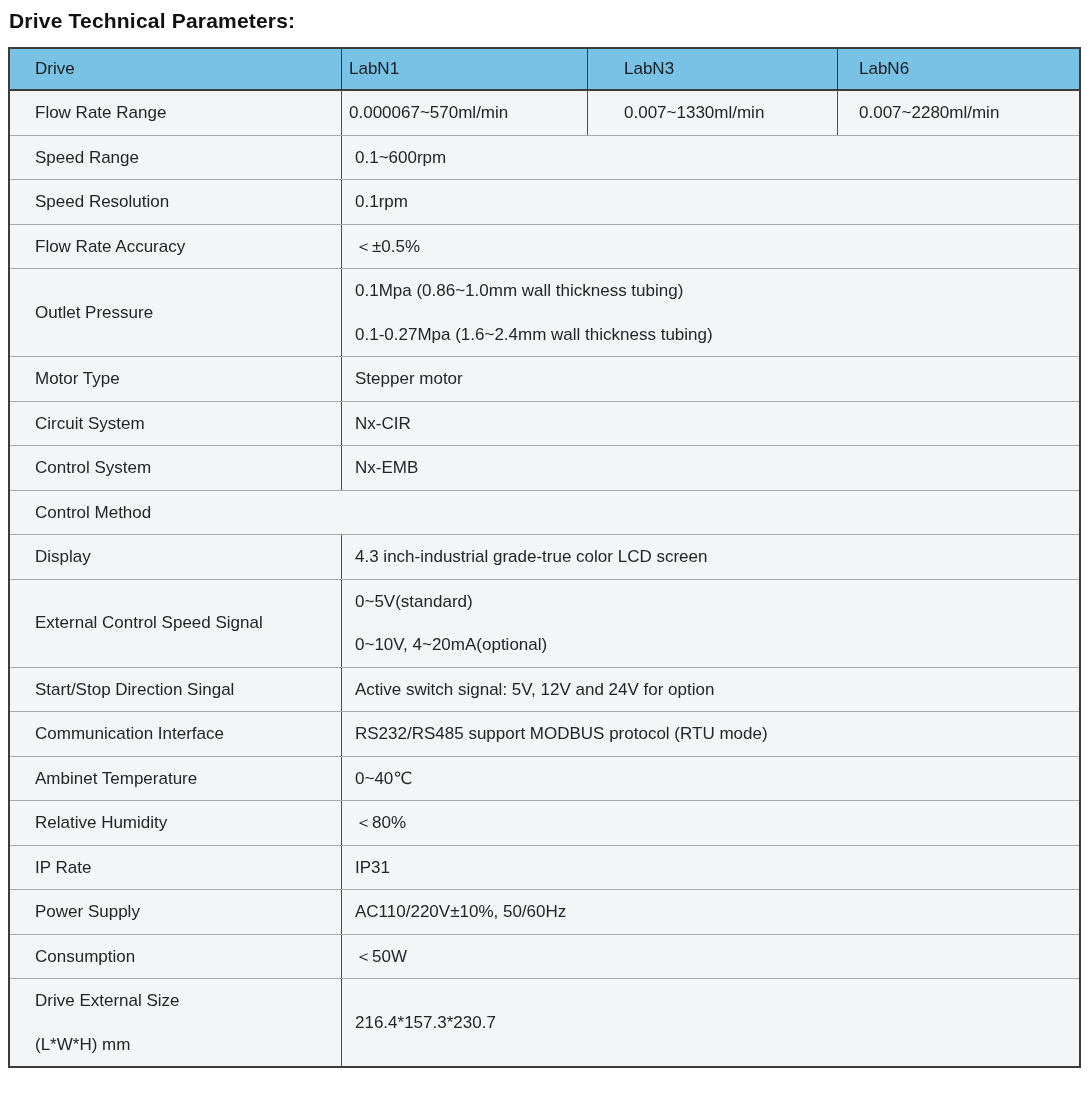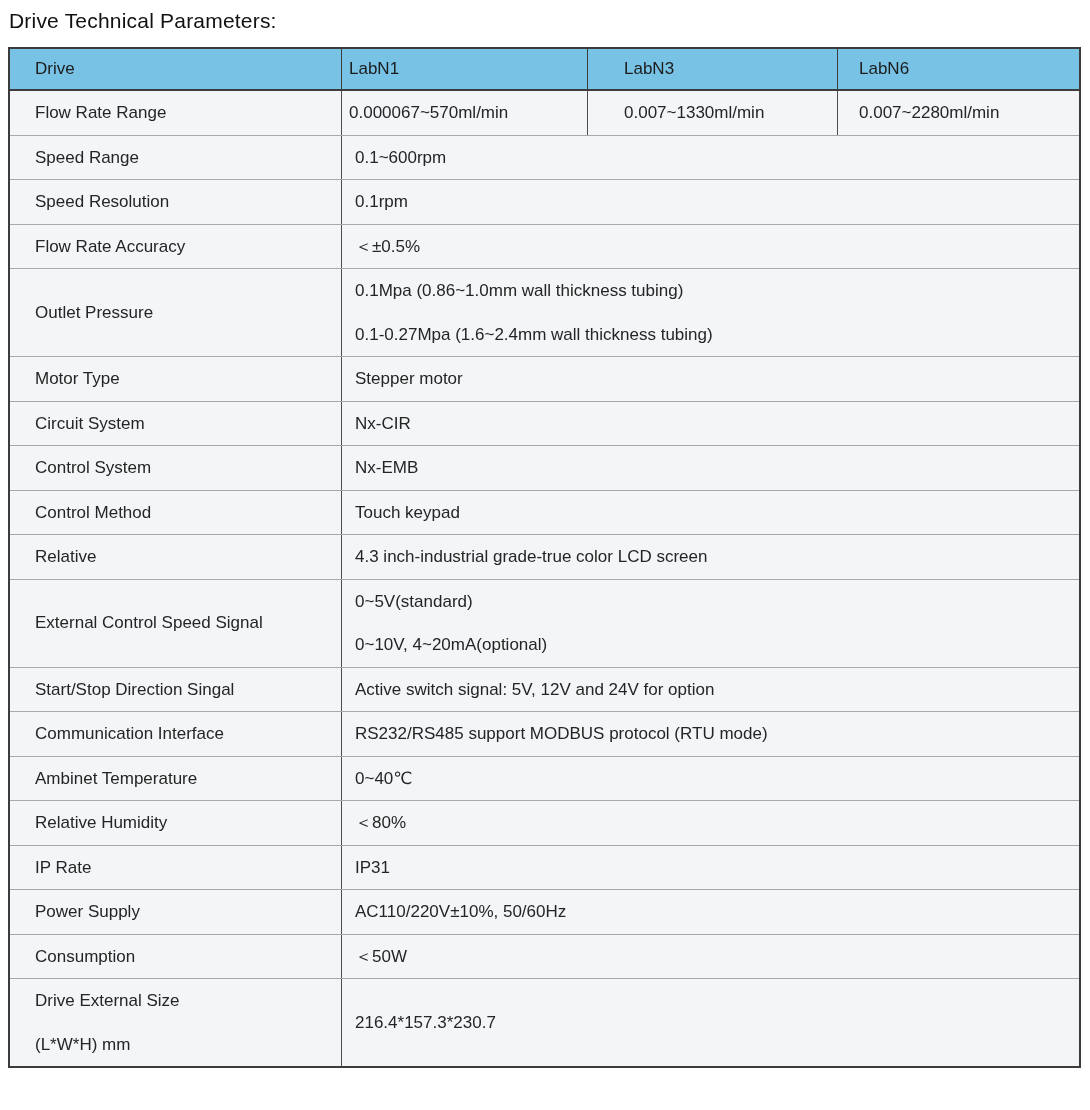--- a/index.html
+++ b/index.html
@@ -11,21 +11,21 @@
   }
   .page {
     width: 1090px;
     height: 1110px;
     background: #ffffff;
     box-sizing: border-box;
     overflow: hidden;
   }
   .page-title {
     font-size: 21px;
-    font-weight: 400;
+    font-weight: 700;
     color: #111111;
     margin: 0;
     padding: 9px 0 0 9px;
     letter-spacing: 0.2px;
   }
   .spec-table {
     margin: 14px 0 0 8px;
     width: 1073px;
     border: 2px solid #3c3c3c;
     box-sizing: border-box;
@@ -159,28 +159,25 @@
         </div>
       <div class="cell c-span">
           <span class="line">Nx-EMB</span>
         </div>
     </div>
 
     <div class="row bt">
       <div class="cell c-label">
           <span class="line">Control Method</span>
         </div>
-      <div class="cell c-span">
-          <span class="line">Touch keypad</span>
-        </div>
-    </div>
-
-    <div class="row bt">
-      <div class="cell c-label">
-          <span class="line">Relative</span>
+    </div>
+
+    <div class="row bt">
+      <div class="cell c-label">
+          <span class="line">Display</span>
         </div>
       <div class="cell c-span">
           <span class="line">4.3 inch-industrial grade-true color LCD screen</span>
         </div>
     </div>
 
     <div class="row bt">
       <div class="cell c-label">
           <span class="line">External Control Speed Signal</span>
         </div>

